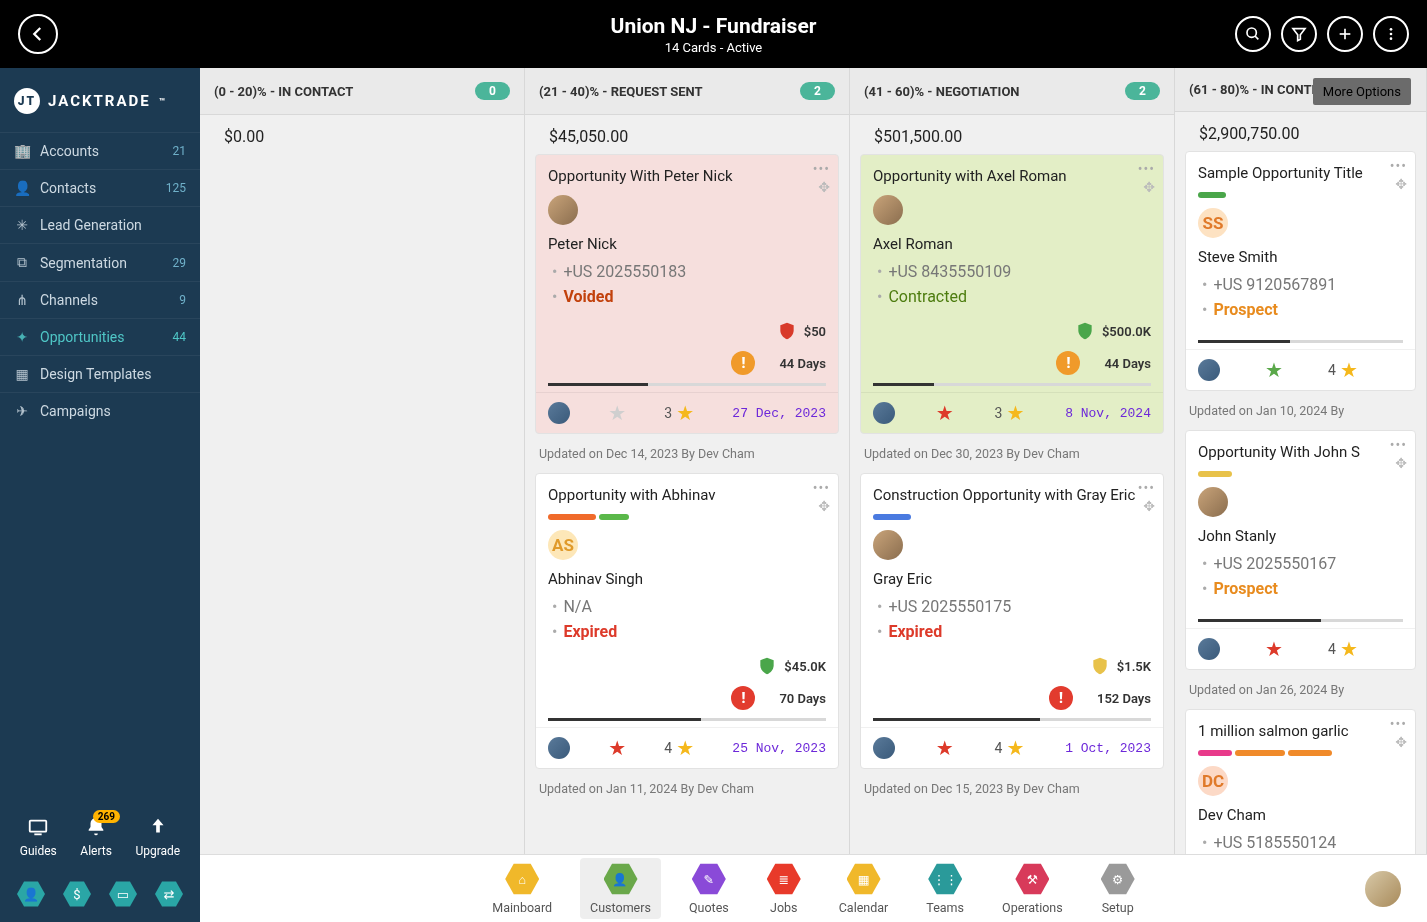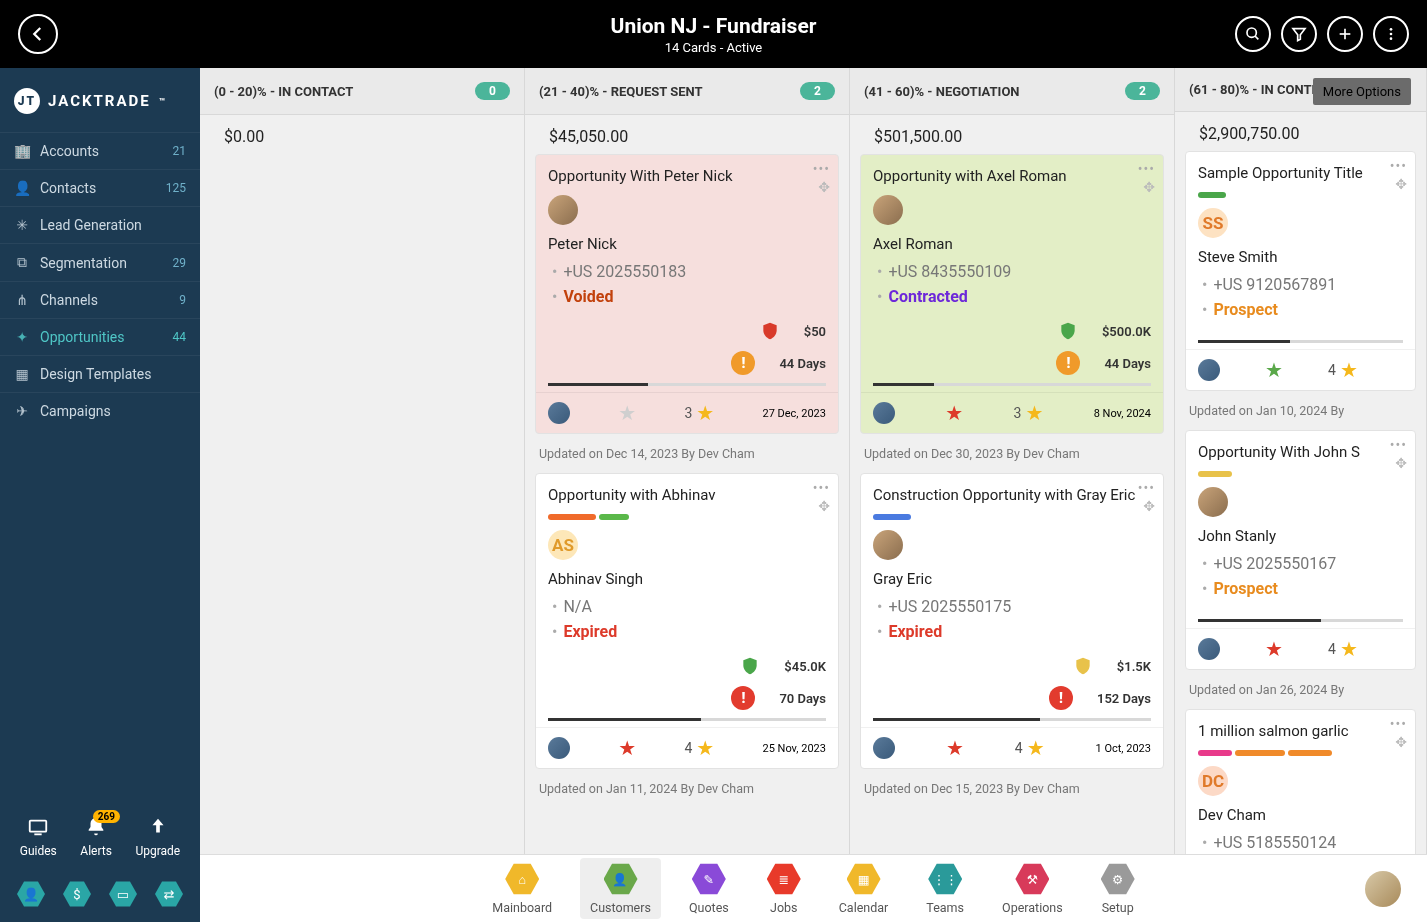--- a/index.html
+++ b/index.html
@@ -52,40 +52,40 @@
 .contact-row { display: flex; gap: 10px; flex-direction: column; }
 .avatar { width: 30px; height: 30px; border-radius: 50%; background: #d8c9a8; display: flex; align-items: center; justify-content: center; font-size: 17px; font-weight: 700; flex-shrink: 0; }
 .avatar.img { background: linear-gradient(135deg,#c9a47a,#8a6d4e); }
 .contact-info { flex: 1; }
 .contact-name { font-size: 15px; color: #222; margin-bottom: 6px; }
 .contact-meta { list-style: none; padding-left: 4px; }
 .contact-meta li { font-size: 16px; color: #777; padding: 3px 0; display: flex; gap: 6px; }
 .contact-meta li::before { content: "•"; color: #aaa; }
 .meta-status.voided { color: #c2410c; font-weight: 700; }
 .meta-status.expired { color: #dd3a2a; font-weight: 700; }
-.meta-status.contracted { color: #6d28d9; font-weight: 700; }
+.meta-status.contracted { color: #4d7c0f; font-weight: 400; }
 .meta-status.prospect { color: #e88b1e; font-weight: 700; }
 .right-col { display: flex; flex-direction: column; align-items: flex-end; gap: 8px; min-width: 78px; }
-.badge-row { display: flex; align-items: center; gap: 24px; font-size: 13px; font-weight: 600; color: #333; }
+.badge-row { display: flex; align-items: center; gap: 7px; font-size: 13px; font-weight: 600; color: #333; }
 .shield { width: 20px; height: 24px; }
 .warn-circ { width: 24px; height: 24px; border-radius: 50%; display: flex; align-items: center; justify-content: center; font-size: 14px; font-weight: 900; color: #fff; }
 .warn-circ.orange { background: #f09a2a; }
 .warn-circ.red { background: #e23b2e; }
-.days-text { font-size: 13px; color: #333; }
+.days-text { font-size: 13px; color: #333; margin-left: 17px; }
 .progress-line { height: 3px; background: #d8d8d8; margin: 8px 0 0; position: relative; }
 .progress-line .fill { position: absolute; left: 0; top: 0; height: 100%; background: #333; }
 .card-footer { display: flex; align-items: center; justify-content: space-between; padding: 8px 12px; border-top: 1px solid rgba(0,0,0,0.06); }
 .footer-avatar { width: 22px; height: 22px; border-radius: 50%; background: linear-gradient(135deg,#5a7a9a,#3a5a7a); }
 .star { font-size: 20px; }
 .star.red { color: #dd3a2a; }
 .star.gold { color: #f5b81c; }
 .star.gray { color: #cfcfcf; }
 .star.green { color: #5aa84a; }
 .rating { display: flex; align-items: center; gap: 4px; font-size: 14px; color: #555; }
-.foot-date { font-size: 11px; color: #000000; }
+.foot-date { font-size: 13px; color: #6d28d9; font-family: Liberation Mono, monospace; }
 .card-kebab { position: absolute; right: 8px; top: 6px; color: #aaa; font-size: 14px; cursor: pointer; letter-spacing: 1px; }
 .drag-handle { position: absolute; right: 8px; top: 24px; color: #bbb; font-size: 14px; cursor: grab; }
 .updated-text { font-size: 12.5px; color: #777; padding: 4px 4px 12px; }
 
 
 .bottom-nav { position: absolute; left: 200px; right: 0; bottom: 0; height: 68px; background: #fff; border-top: 1px solid #ddd; display: flex; align-items: center; justify-content: center; gap: 18px; }
 .nav-item { text-align: center; font-size: 12.5px; color: #555; cursor: pointer; padding: 4px 10px; border-radius: 4px; }
 .nav-item.active { background: #eeeeee; }
 .hex { width: 34px; height: 34px; margin: 0 auto 4px; clip-path: polygon(25% 5%,75% 5%,100% 50%,75% 95%,25% 95%,0 50%); display: flex; align-items: center; justify-content: center; color: #fff; }
 .nav-avatar { position: absolute; right: 26px; width: 36px; height: 36px; border-radius: 50%; background: linear-gradient(135deg,#d8c9a8,#a88a5a); cursor: pointer; }

